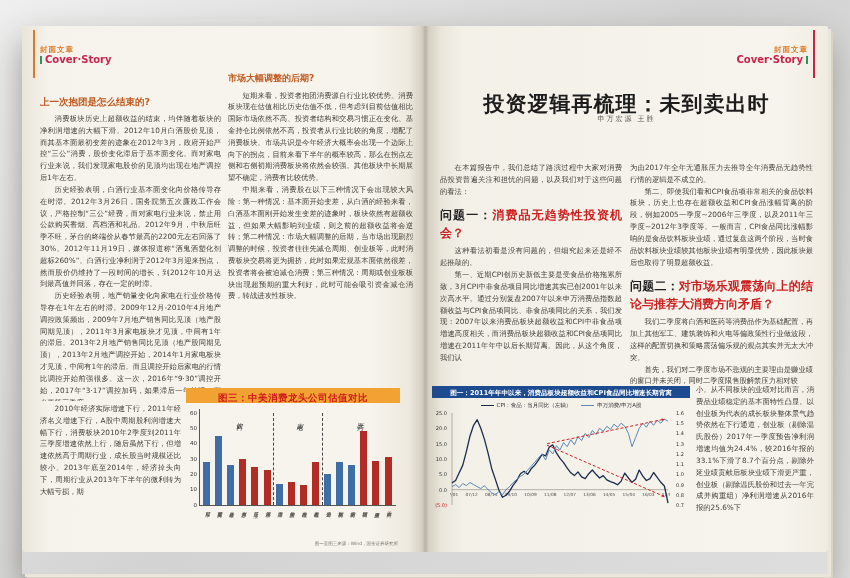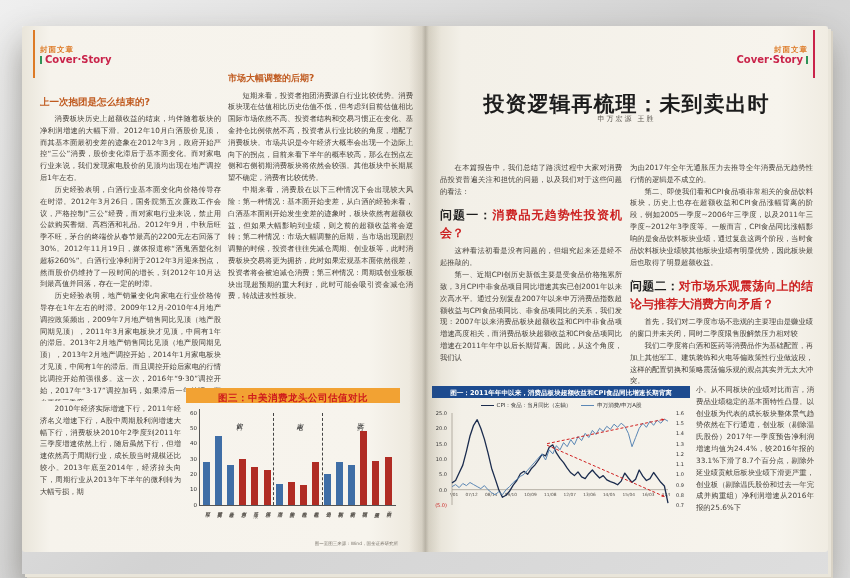--- a/index.html
+++ b/index.html
@@ -167,22 +167,22 @@
       <p data-name="paragraph">在本篇报告中，我们总结了路演过程中大家对消费品投资普遍关注和担忧的问题，以及我们对于这些问题的看法：</p>
       <div class="q-line" data-name="question-1-heading"><span class="q-label">问题一：</span><span class="q-text">消费品无趋势性投资机会？</span></div>
       <p data-name="paragraph">这种看法初看是没有问题的，但细究起来还是经不起推敲的。</p>
       <p data-name="paragraph">第一、近期CPI创历史新低主要是受食品价格拖累所致，3月CPI中非食品项目同比增速其实已创2001年以来次高水平。通过分别复盘2007年以来申万消费品指数超额收益与CPI食品项同比、非食品项同比的关系，我们发现：2007年以来消费品板块超额收益和CPI中非食品项增速高度相关，而消费品板块超额收益和CPI食品项同比增速在2011年年中以后长期背离。因此，从这个角度，我们认</p>
     </div>
 
     <div class="col" style="left:205px;top:136px;width:183px;height:224px;" data-name="right-column-2">
       <p class="noindent" data-name="paragraph">为由2017年全年无通胀压力去推导全年消费品无趋势性行情的逻辑是不成立的。</p>
       <p data-name="paragraph">第二、即使我们看和CPI食品项非常相关的食品饮料板块，历史上也存在超额收益和CPI食品涨幅背离的阶段，例如2005一季度~2006年三季度，以及2011年三季度~2012年3季度等。一般而言，CPI食品同比涨幅影响的是食品饮料板块业绩，通过复盘这两个阶段，当时食品饮料板块业绩较其他板块业绩有明显优势，因此板块最后也取得了明显超额收益。</p>
       <div class="q-line" data-name="question-2-heading"><span class="q-label">问题二：</span><span class="q-text">对市场乐观震荡向上的结论与推荐大消费方向矛盾？</span></div>
+      <p data-name="paragraph">我们二季度将白酒和医药等消费品作为基础配置，再加上其他军工、建筑装饰和火电等偏政策性行业做波段，这样的配置切换和策略震荡偏乐观的观点其实并无太大冲突。</p>
       <p data-name="paragraph">首先，我们对二季度市场不悲观的主要理由是赚业绩的窗口并未关闭，同时二季度限售股解禁压力相对较</p>
-      <p data-name="paragraph">我们二季度将白酒和医药等消费品作为基础配置，再加上其他军工、建筑装饰和火电等偏政策性行业做波段，这样的配置切换和策略震荡偏乐观的观点其实并无太大冲突。</p>
     </div>
 
     <div class="fig1" style="left:7px;top:360px;" data-name="figure1-line-chart">
       <div class="fig1-title" data-name="figure1-title">图一：2011年年中以来，消费品板块超额收益和CPI食品同比增速长期背离</div>
       <div class="fig1-legend" data-name="figure1-legend">
         <span data-name="legend-item-cpi"><span class="sw" id="sw0" data-name="legend-swatch" style="border-top-color: rgb(27, 44, 78);"></span><span>CPI：食品：当月同比（左轴）</span></span>
         <span data-name="legend-item-ratio"><span class="sw" id="sw1" data-name="legend-swatch" style="border-top-color: rgb(91, 135, 181);"></span><span>申万消费/申万A股</span></span>
       </div>
       <div class="fig1-plotwrap" id="line-plot" data-name="figure1-plot">
           <div class="lc-tickL" data-name="left-axis-tick" style="top: -1px;">25.0</div>

